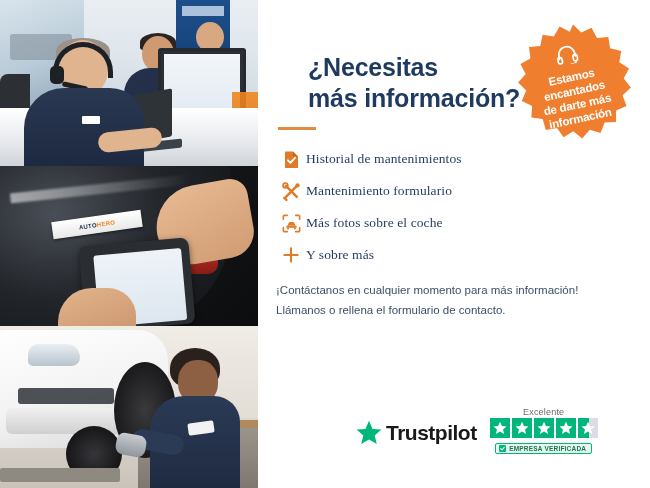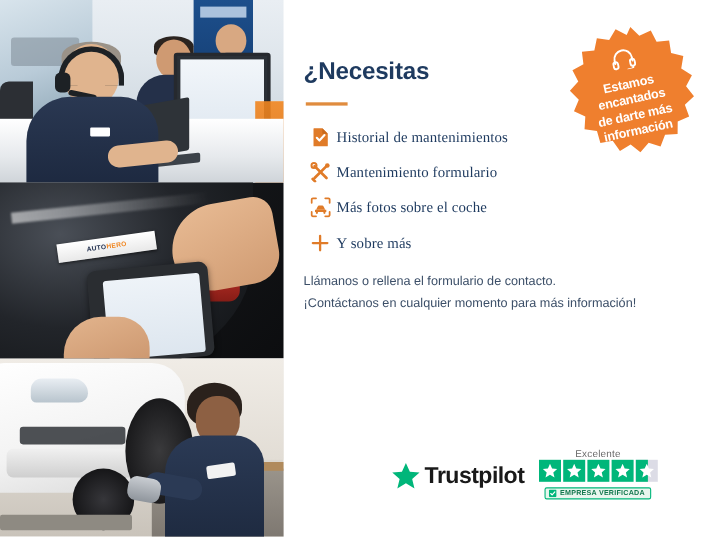--- a/index.html
+++ b/index.html
@@ -288,25 +288,26 @@
 
   
   .content {
     position: relative;
     flex: 1 1 auto;
     padding: 52px 26px 0 18px;
     background: #ffffff;
   }
   .headline {
     color: #1e3a5f;
-    font-size: 22px;
+    font-size: 25px;
     font-weight: bold;
     line-height: 1.22;
     letter-spacing: -0.2px;
     max-width: 250px;
+    margin-left: 32px;
   }
   .divider {
     width: 38px; height: 3px;
     background: #e08c3e;
     margin: 14px 0 18px 2px;
   }
 
   
   .features { list-style: none; }
   .feature {
@@ -469,20 +470,21 @@
         <div class="mglove"></div>
       </div>
     </div>
 
   </div>
 
   <div class="content">
 
     <h1 class="headline">
       <span>¿Necesitas</span><br>
+      <span>más información?</span>
     </h1>
 
     <div class="divider"></div>
 
     <ul class="features">
 
       <li class="feature">
         <span class="ficon">
           <svg width="17" height="19" viewBox="0 0 17 19">
             <path d="M2 1.5h8l5 5v11a.5.5 0 0 1-.5.5h-12a.5.5 0 0 1-.5-.5V2a.5.5 0 0 1 .5-.5z" fill="#e07b28"></path>
@@ -535,22 +537,22 @@
               <line x1="2.4" y1="9" x2="15.6" y2="9"></line>
             </g>
           </svg>
         </span>
         <span class="flabel">Y sobre más</span>
       </li>
 
     </ul>
 
     <div class="contact">
+      <div>¡Contáctanos en cualquier momento para más información!</div>
       <div>Llámanos o rellena el formulario de contacto.</div>
-      <div>¡Contáctanos en cualquier momento para más información!</div>
     </div>
 
     <div class="trust">
       <div class="tp-logo">
         <svg width="26" height="25" viewBox="0 0 26 25">
           <polygon points="13,0.8 16.6,8.9 25.4,9.6 18.7,15.4 20.8,24 13,19.4 5.2,24 7.3,15.4 0.6,9.6 9.4,8.9" fill="#00b67a"></polygon>
         </svg>
         <span class="tp-name">Trustpilot</span>
       </div>
 

